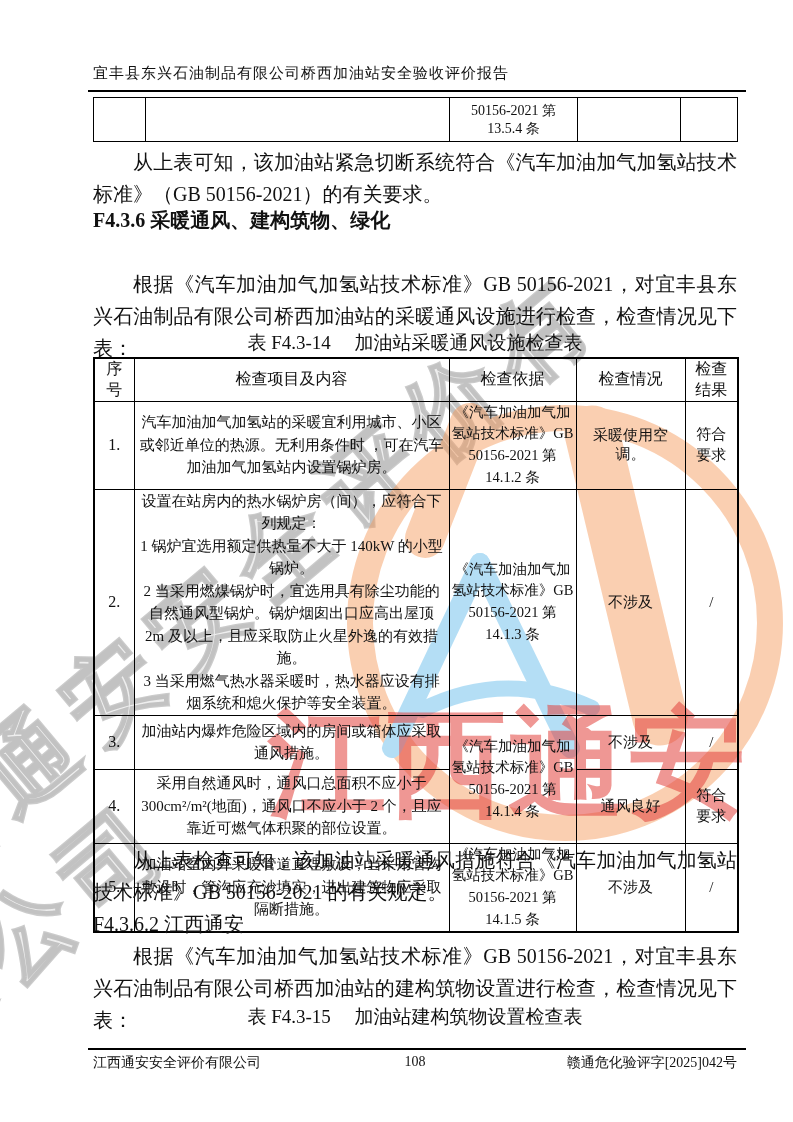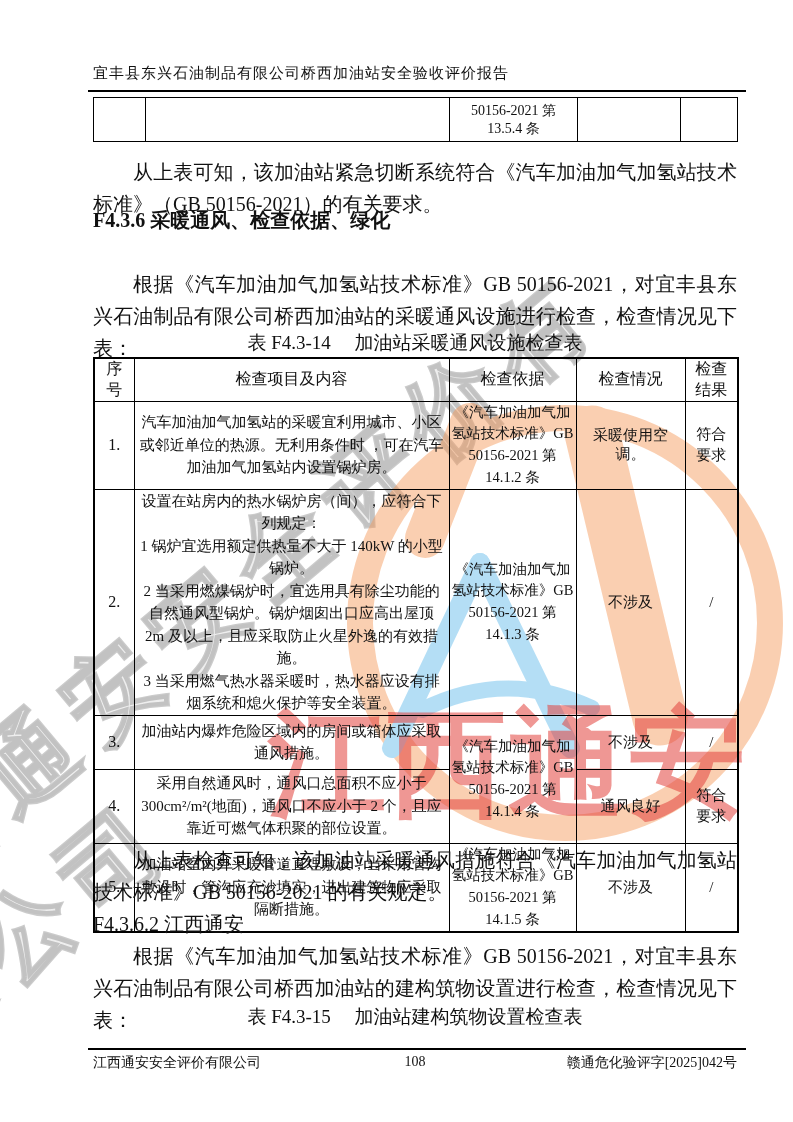--- a/index.html
+++ b/index.html
@@ -100,22 +100,22 @@
         <td></td>
         <td></td>
         <td class="pre">50156-2021 第
 13.5.4 条</td>
         <td></td>
         <td></td>
       </tr>
     </tbody>
       </table>
 
-    <div class="para" style="top:156px">从上表可知，该加油站紧急切断系统符合《汽车加油加气加氢站技术标准》（GB 50156-2021）的有关要求。</div>
-    <div class="heading bold" style="top:204px">F4.3.6 采暖通风、检查依据、绿化</div>
+    <div class="para" style="top:146px">从上表可知，该加油站紧急切断系统符合《汽车加油加气加氢站技术标准》（GB 50156-2021）的有关要求。</div>
+    <div class="heading bold" style="top:204px">F4.3.6 采暖通风、建构筑物、绿化</div>
     <div class="para" style="top:268px">根据《汽车加油加气加氢站技术标准》GB 50156-2021，对宜丰县东兴石油制品有限公司桥西加油站的采暖通风设施进行检查，检查情况见下表：</div>
     <div class="caption" style="top:330px">表 F4.3-14　 加油站采暖通风设施检查表</div>
 
     <table class="main-table">
       <colgroup>
           <col style="width:40px">
           <col style="width:315px">
           <col style="width:127px">
           <col style="width:109px">
           <col style="width:53px">

